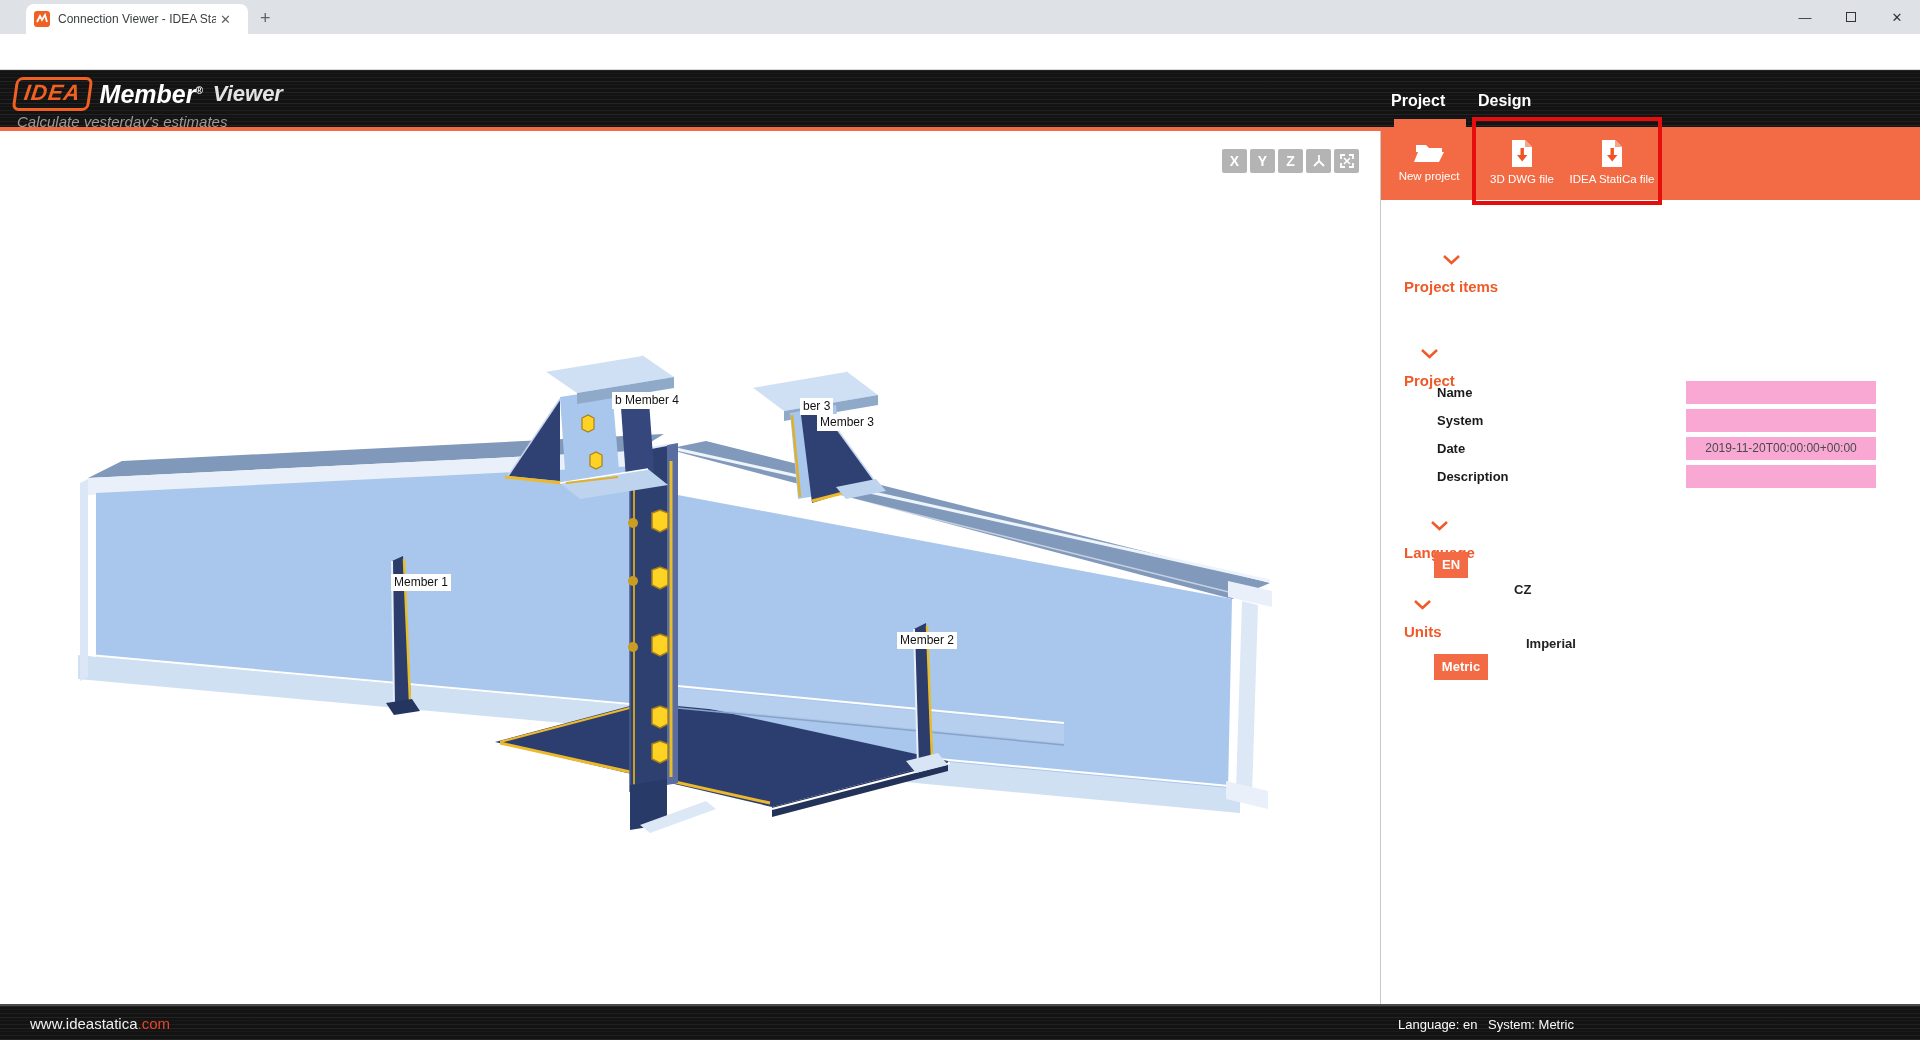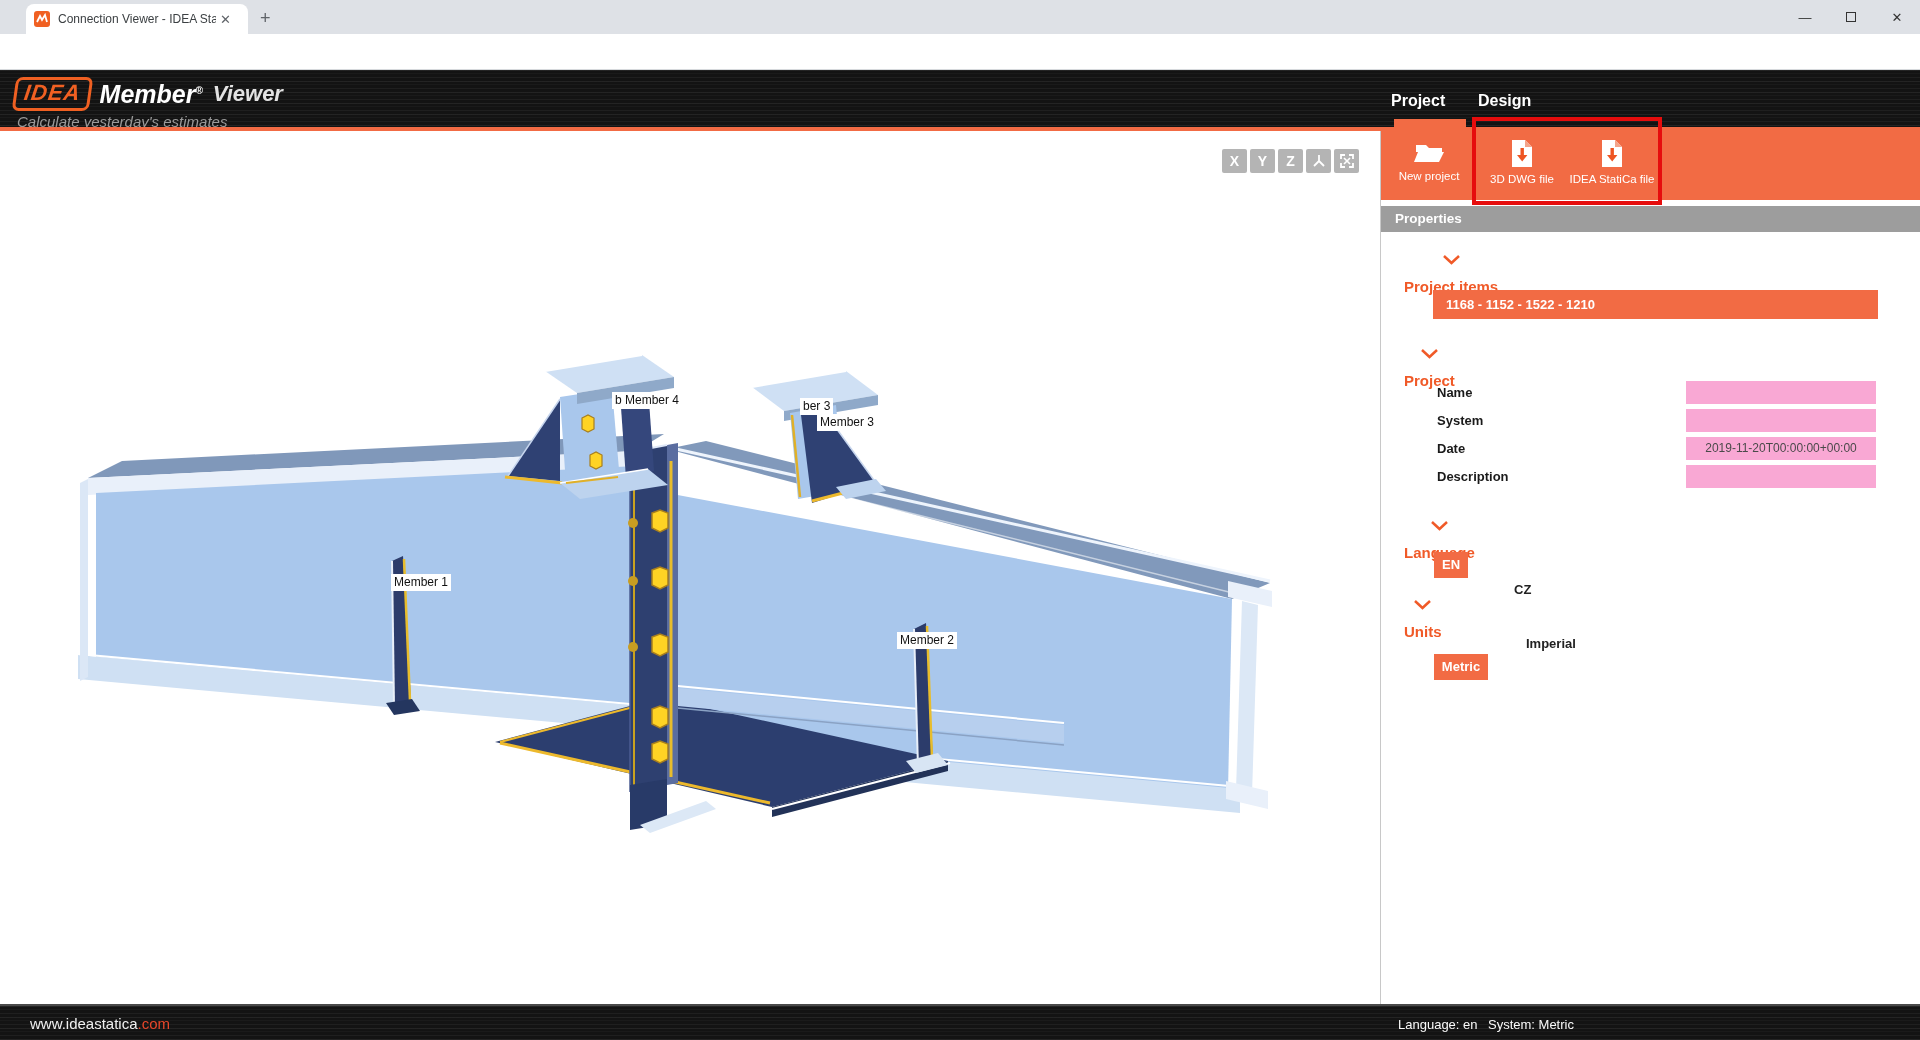--- a/index.html
+++ b/index.html
@@ -283,32 +283,26 @@
       <path d="M2 1 h13 l7 7 v20 H2 z" fill="#fff"></path>
       <path d="M15 1 l7 7 h-7 z" fill="#f4a48a"></path>
       <rect x="10.5" y="9" width="3.4" height="8" fill="#ee5522"></rect>
       <polygon points="7,16 17.4,16 12.2,22.5" fill="#ee5522"></polygon>
     </svg>
     <span class="lbl">IDEA StatiCa file</span>
   </div>
 
   <div class="red-box"></div>
 
-  <div class="props-bar">
-    <span>Properties</span>
-  </div>
 
   <div class="sec-head" style="left:1404px; top:255px;">
     <svg width="17" height="10">
       <polyline points="1,1 8.5,8 16,1" fill="none" stroke="#f05a28" stroke-width="2.5"></polyline>
     </svg>
     <span class="txt">Project items</span>
-  </div>
-  <div class="sel-row">
-    <span>1168 - 1152 - 1522 - 1210</span>
   </div>
 
   <div class="sec-head" style="left:1404px; top:349px;">
     <svg width="17" height="10">
       <polyline points="1,1 8.5,8 16,1" fill="none" stroke="#f05a28" stroke-width="2.5"></polyline>
     </svg>
     <span class="txt">Project</span>
   </div>
   <div class="fld-label" style="top:385px;">Name</div>
   <div class="fld-box" style="top:381px;"></div>

